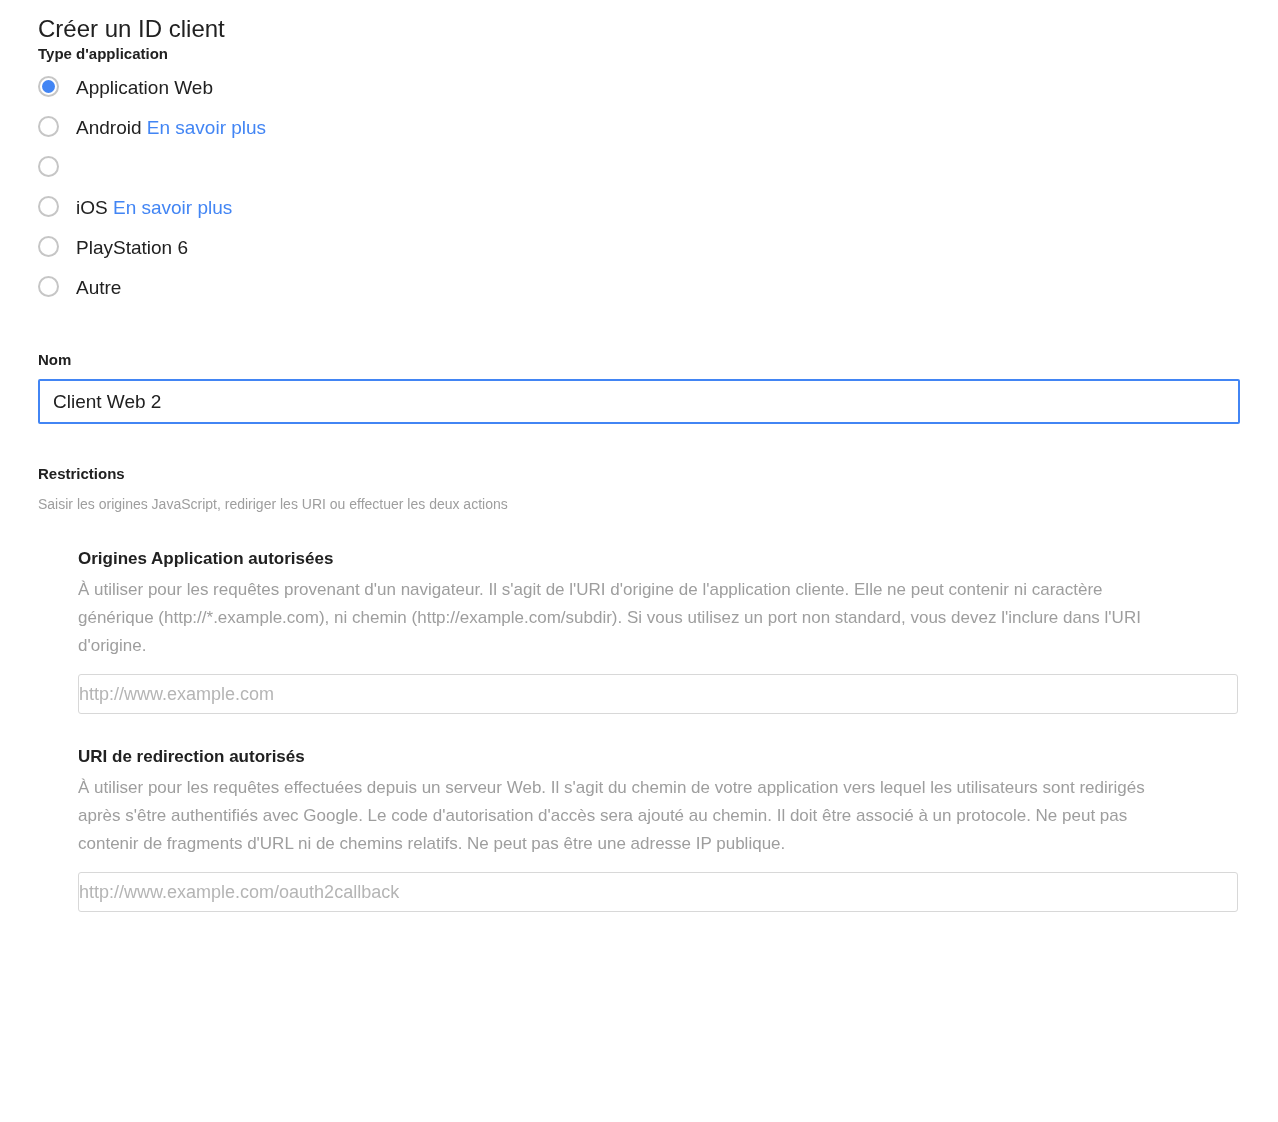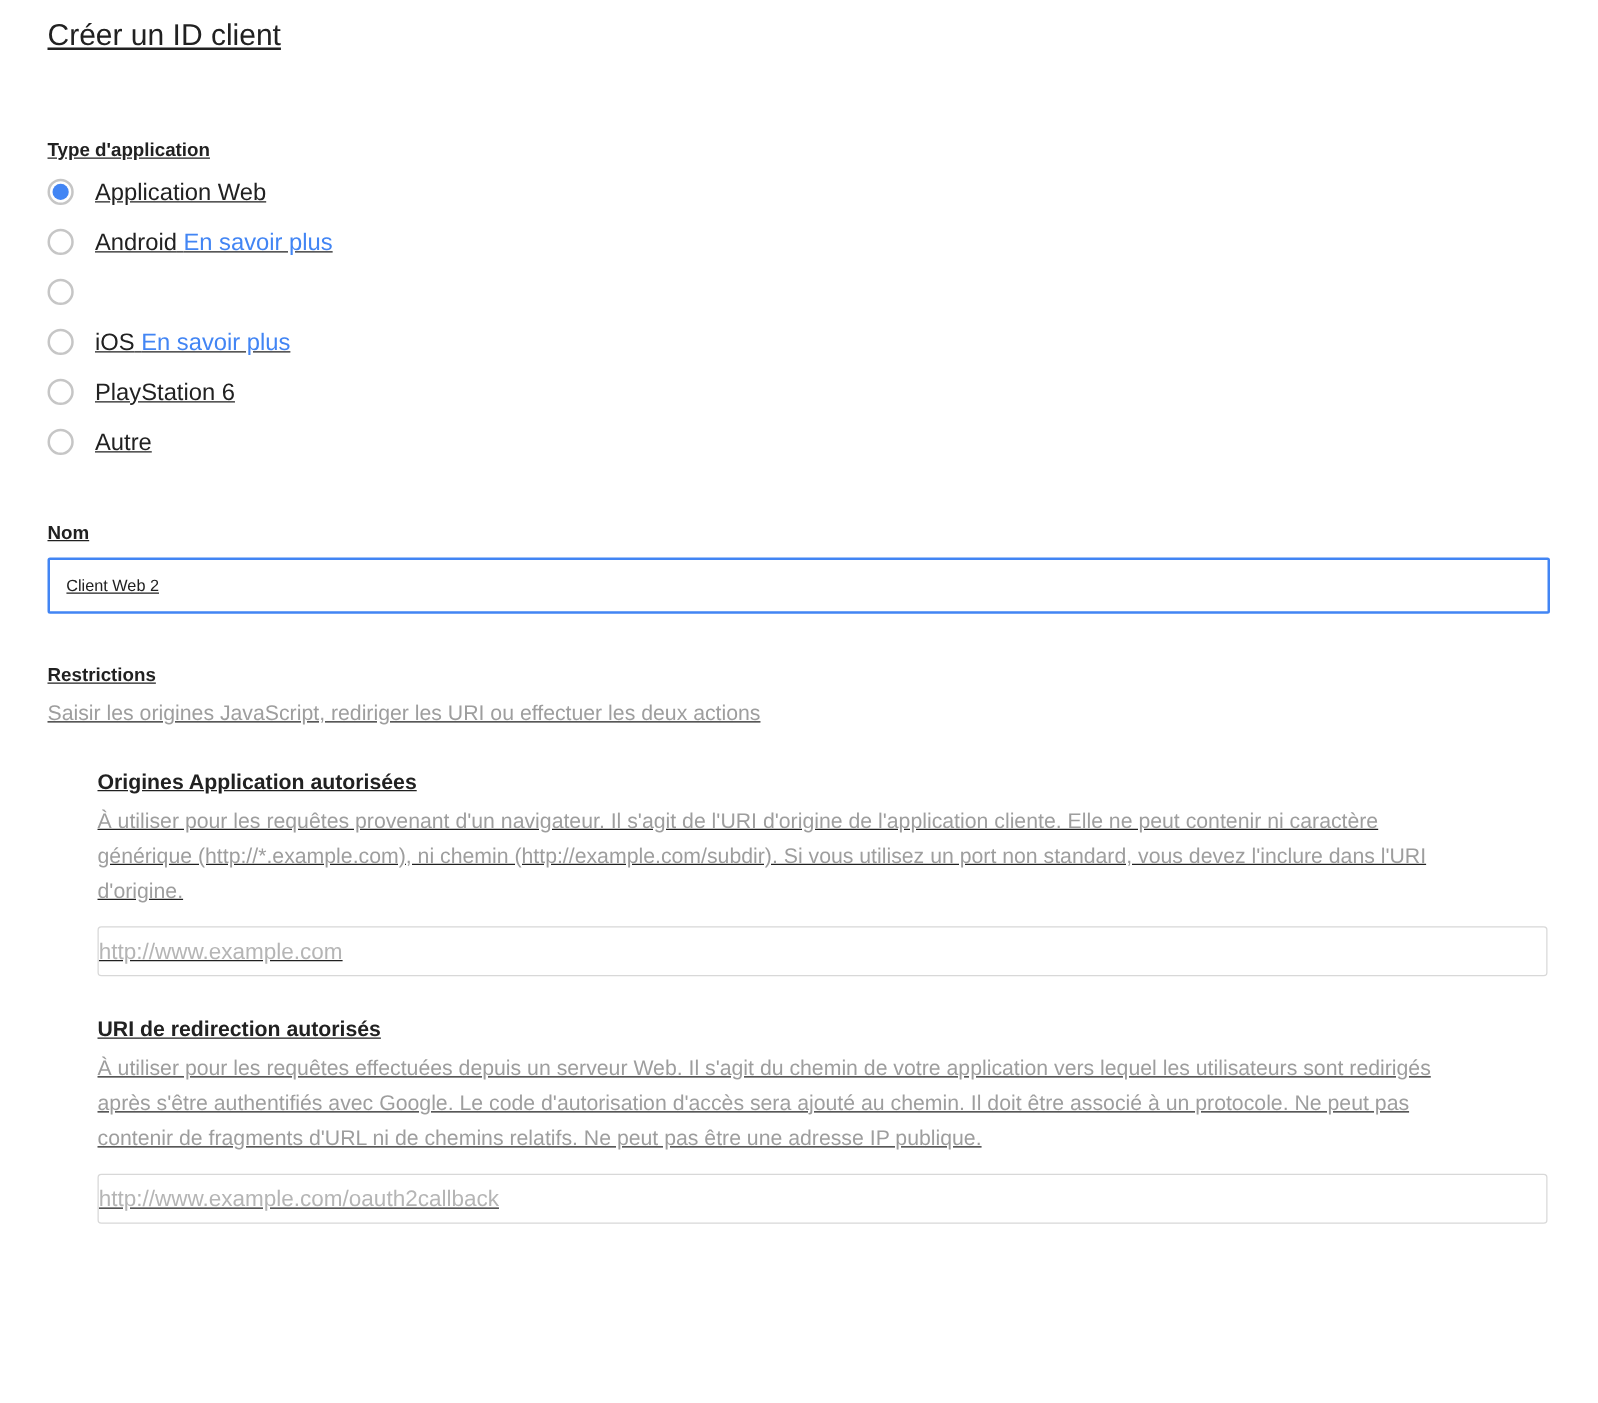--- a/index.html
+++ b/index.html
@@ -16,21 +16,20 @@
     -webkit-font-smoothing: antialiased;
     overflow: hidden;
   }
 
   .page {
     position: relative;
     width: 1188px;
     height: 1122px;
     box-sizing: border-box;
     padding: 0 38px;
-    text-decoration: underline;
   }
 
   
   .page-title {
     font-size: 24px;
     font-weight: 400;
     color: #212121;
     line-height: 30px;
     margin: 0;
     padding-top: 14px;
@@ -39,21 +38,20 @@
 
   
   .section-label {
     font-size: 15px;
     font-weight: 700;
     color: #212121;
     line-height: 20px;
   }
 
   .app-type-label {
-    margin-top: 67px;
   }
 
   
   .radio-list {
     margin-top: 12px;
   }
   .radio-row {
     display: flex;
     height: 40px;
     cursor: pointer;
@@ -99,21 +97,21 @@
   }
 
   
   .name-label {
     margin-top: 34px;
   }
   .text-input {
     display: block;
     box-sizing: border-box;
     font-family: "Liberation Sans", "DejaVu Sans", sans-serif;
-    font-size: 13px;
+    font-size: 19px;
     color: #212121;
     background: #ffffff;
     outline: none;
   }
   .name-input {
     margin-top: 9px;
     width: 1202px;
     height: 45px;
     padding: 0 13px;
     border: 2px solid #4285f4;
@@ -121,21 +119,21 @@
     caret-color: #212121;
   }
   .name-input::placeholder { color: #9e9e9e; }
 
   
   .restrictions-label {
     margin-top: 40px;
   }
   .restrictions-sub {
     margin-top: 9px;
-    font-size: 17px;
+    font-size: 14px;
     line-height: 22px;
     color: #9e9e9e;
   }
 
   .restriction-block {
     margin-left: 40px;
   }
   .rb-first { margin-top: 33px; }
   .rb-second { margin-top: 32px; }
 

